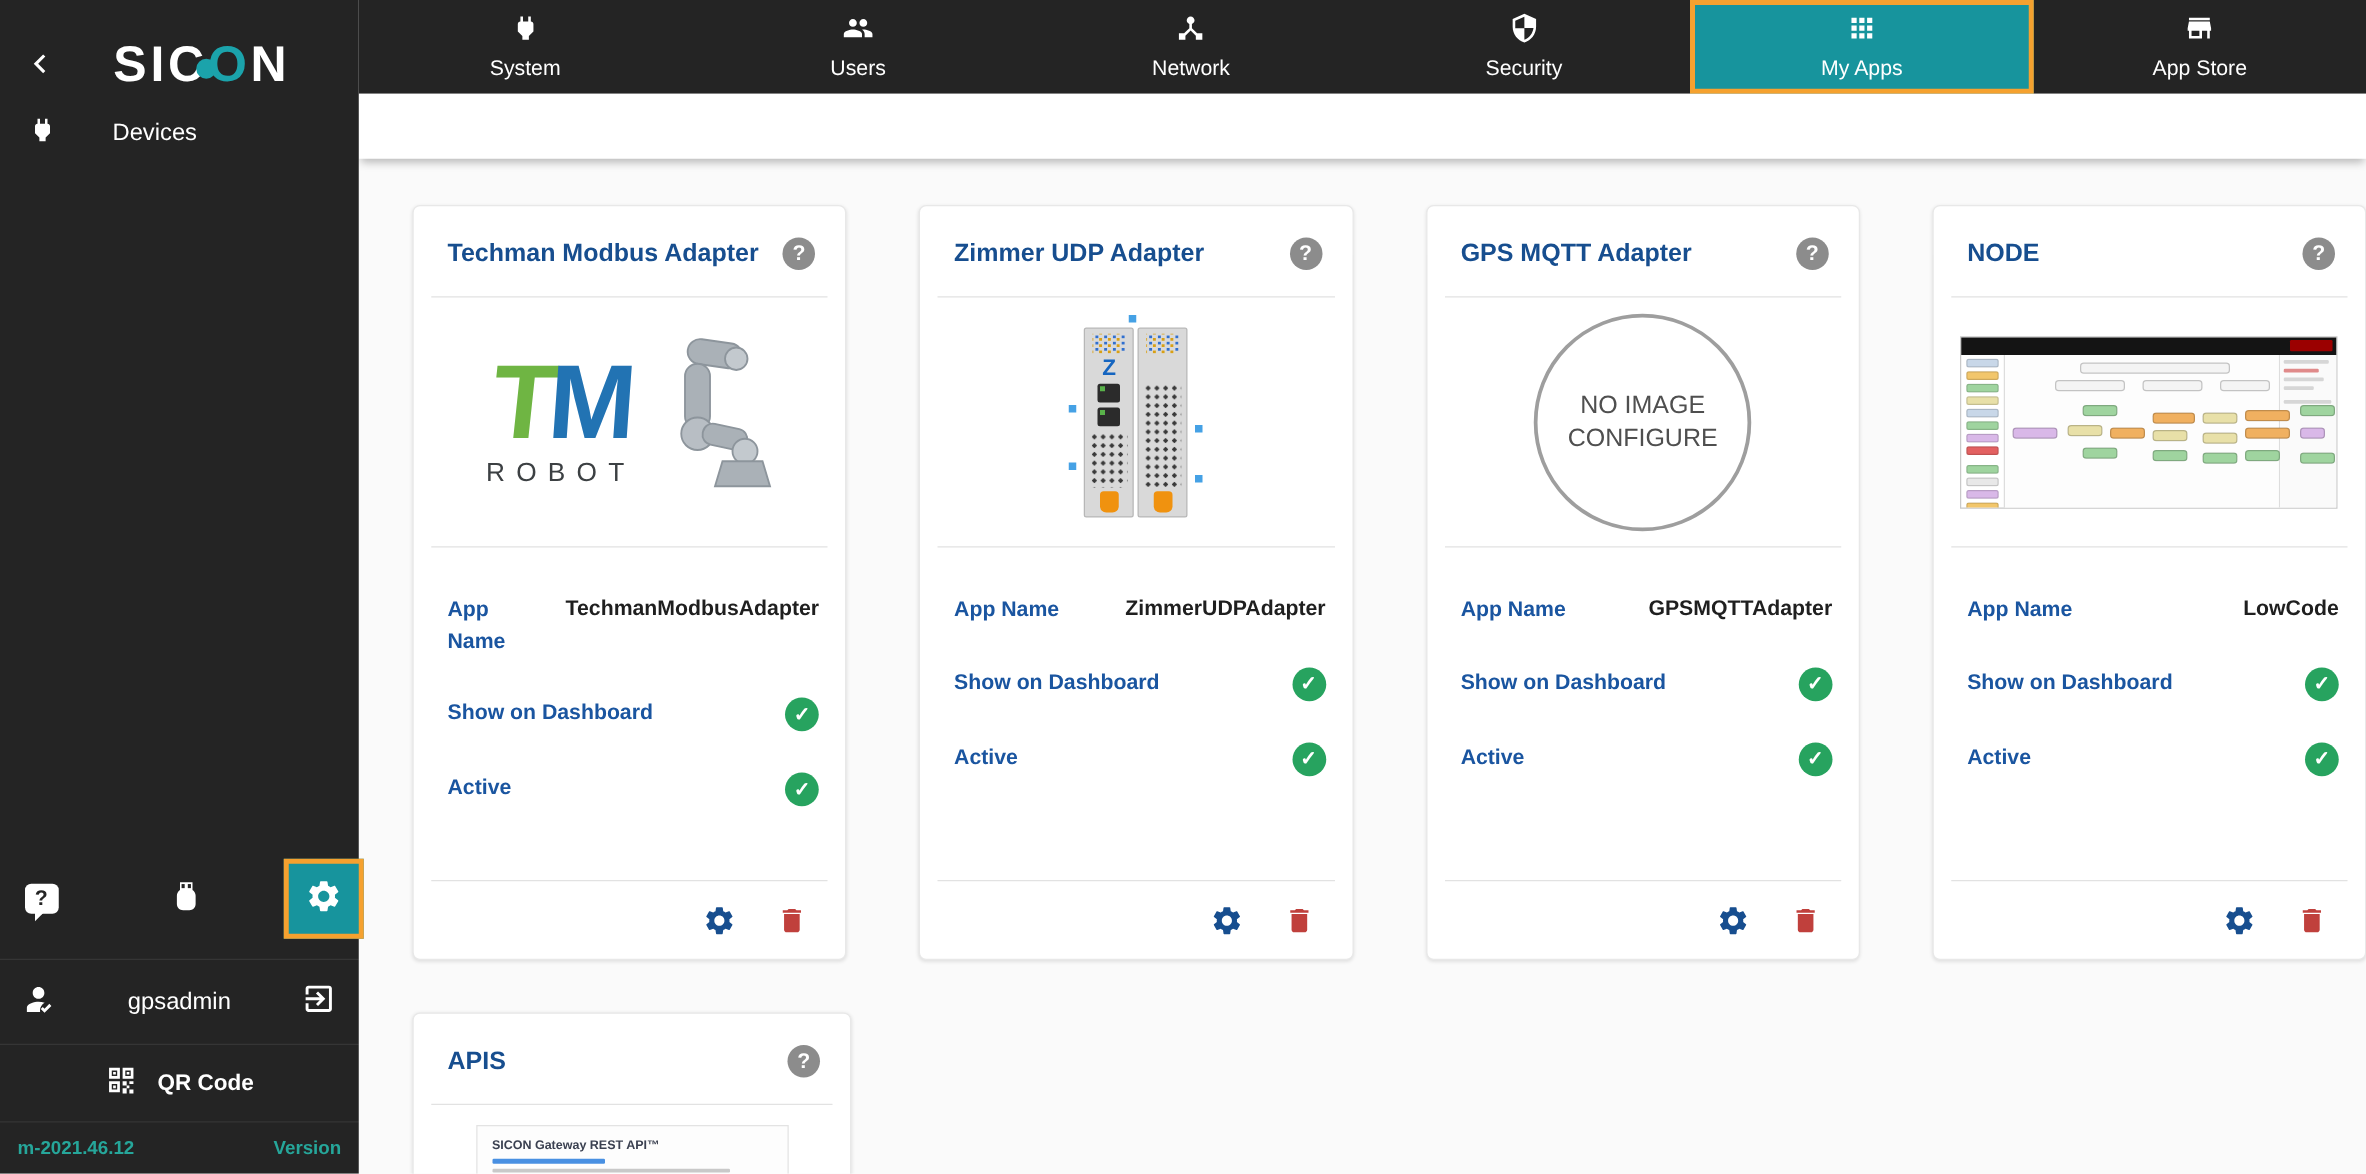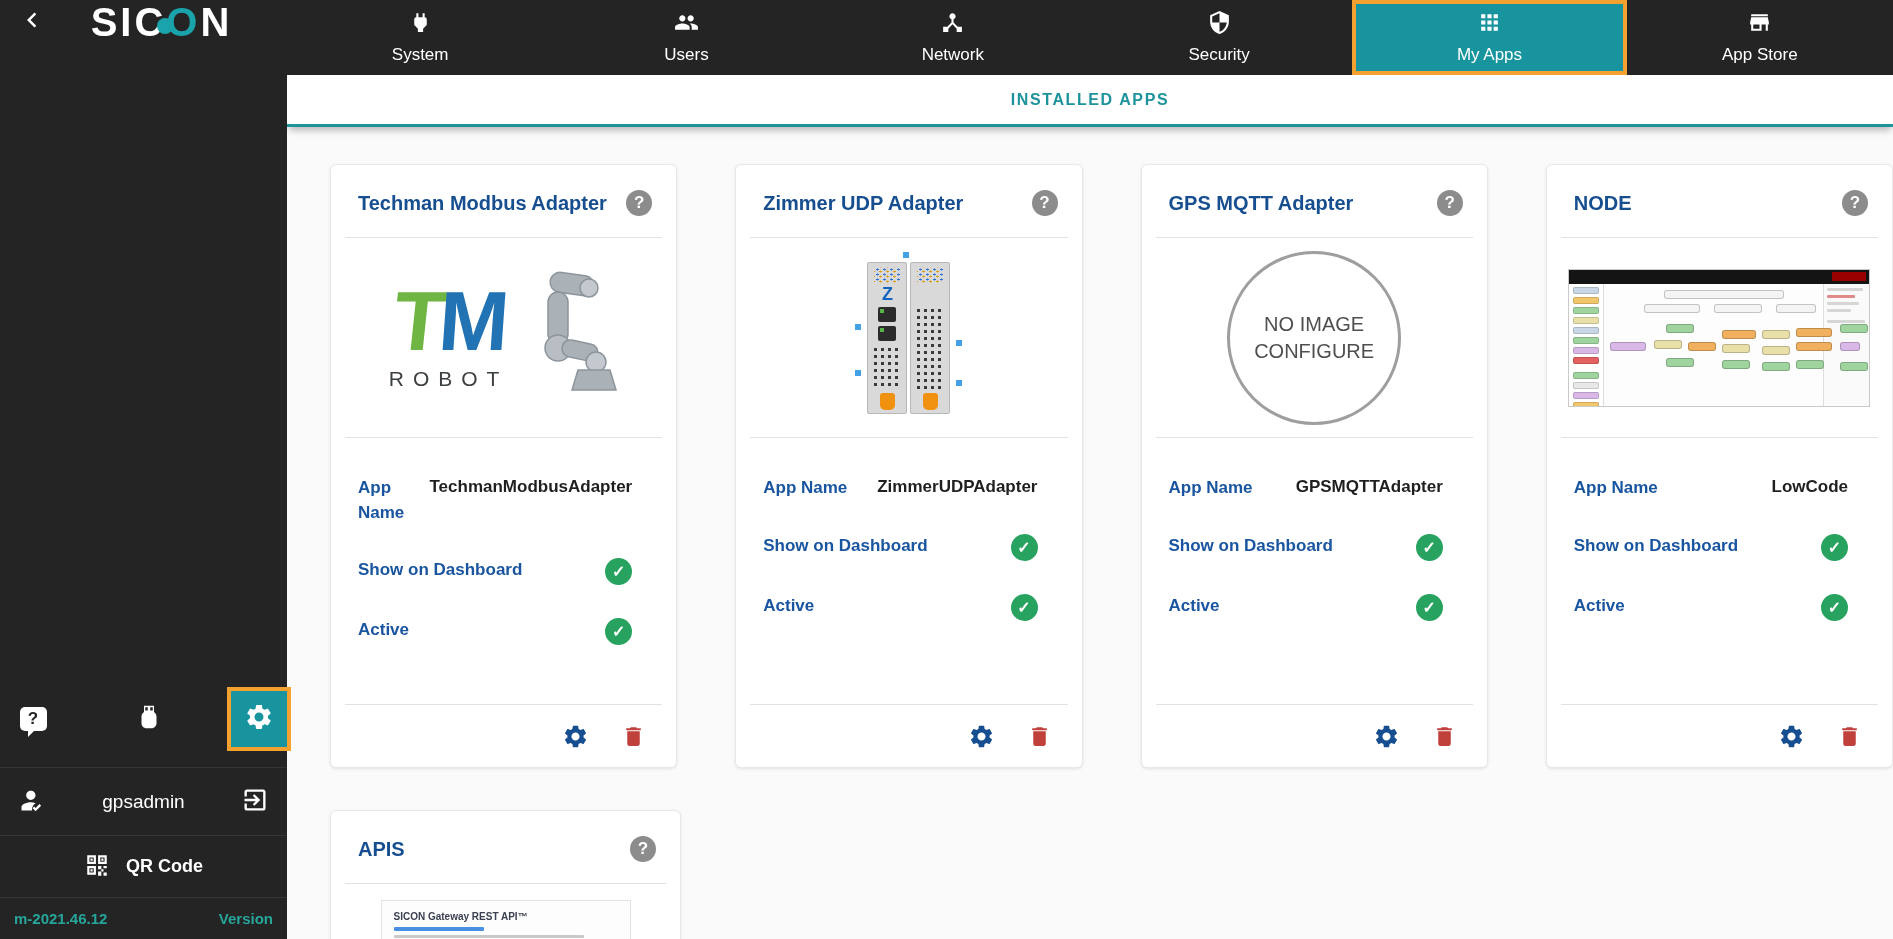--- a/index.html
+++ b/index.html
@@ -4,21 +4,21 @@
 <style>
   * { box-sizing: border-box; margin: 0; padding: 0; }
   html,body { width:1893px; height:939px; overflow:hidden; }
   body { font-family:"Liberation Sans", sans-serif; background:#fafafa; }
 
   .app { display:flex; width:1893px; height:939px; }
 
   
   .sidebar { width:287px; min-width:287px; background:#242424; color:#fff;
              display:flex; flex-direction:column; position:relative; z-index:5; }
-  .sidebar-header { height:75px; display:flex; align-items:flex-start; padding:0 18px 0 10px; }
+  .sidebar-header { height:75px; display:flex; align-items:flex-end; padding:0 18px 0 10px; }
   .back-btn { width:44px; height:44px; display:flex; align-items:center; justify-content:center; cursor:pointer; }
   .back-btn svg { width:30px; height:30px; fill:#fff; }
   .logo { flex:1; text-align:center; font-size:40px; font-weight:bold; letter-spacing:3px; color:#fff; position:relative; }
   .logo .lg-teal { color:#1BA3AB; }
   .logo .lg-dot { display:inline-block; width:16px; height:16px; background:#1BA3AB; border-radius:50%; margin:0 -7px 2px -9px; }
 
   .side-item { display:flex; align-items:center; height:64px; padding-left:22px; font-size:19px; cursor:pointer; }
   .side-item svg { width:24px; height:24px; fill:#fff; margin-right:44px; }
 
   .side-spacer { flex:1; }
@@ -77,21 +77,21 @@
   .card.partial { height:260px; }
 
   .card-header { display:flex; align-items:center; justify-content:space-between; padding:25px 24px 21px 27px; }
   .card-title { color:#174E8F; font-size:20px; font-weight:bold; }
   .help-icon { width:26px; height:26px; min-width:26px; border-radius:50%; background:#8C8C8C; color:#fff;
                display:flex; align-items:center; justify-content:center; font-size:17px; font-weight:bold; cursor:pointer; }
   .card-divider { height:1px; background:#e2e2e2; margin:0 14px; }
 
   .card-media { height:199px; display:flex; align-items:center; justify-content:center; gap:18px; }
 
-  .card-body { flex:1; padding:38px 44px 0 27px; }
+  .card-body { flex:1; padding:38px 21px 0 27px; }
   .crow { display:flex; align-items:flex-start; justify-content:space-between; margin-bottom:33px; }
   .clabel { color:#1A55A0; font-size:17px; font-weight:bold; line-height:1.45; }
   .clabel.wrap { max-width:66px; }
   .cvalue { color:#1f1f1f; font-size:17px; font-weight:bold; text-align:right; padding-top:1px; }
   .check { width:27px; height:27px; min-width:27px; border-radius:50%; background:#27A35F; color:#fff;
            display:flex; align-items:center; justify-content:center; font-size:16px; font-weight:bold; cursor:pointer; }
 
   .card-actions { height:62px; display:flex; align-items:center; justify-content:flex-end; gap:32px; padding-right:30px; }
   .action-btn { cursor:pointer; display:flex; }
   .action-btn.gear svg { width:27px; height:27px; fill:#174E8F; }
@@ -153,20 +153,28 @@
       <div class="back-btn">
         <span>
           <svg viewBox="0 0 24 24">
               <path d="M15.41 7.41L14 6l-6 6 6 6 1.41-1.41L10.83 12z"></path>
             </svg>
         </span>
       </div>
       <div class="logo"><span>SI</span><span>C</span><span class="lg-dot"></span><span class="lg-teal">O</span><span>N</span></div>
     </div>
 
+    <div class="side-item">
+      <span>
+        <svg viewBox="0 0 24 24">
+            <path d="M16.01 7L16 3h-2v4h-4V3H8v4h-.01C6.9 6.99 6 7.89 6 8.98v5.52L9.5 18v3h5v-3l3.5-3.5V8.98c0-1.09-.9-1.99-1.99-1.98z"></path>
+          </svg>
+      </span>
+      <span>Devices</span>
+    </div>
 
     <div class="side-spacer"></div>
 
     <div class="side-tools">
       <div class="tool-btn">
         <div class="help-bubble">
             <span>?</span>
           </div>
       </div>
       <div class="tool-btn usb-btn">
@@ -266,21 +274,20 @@
         <span>
           <svg viewBox="0 0 24 24">
               <path d="M20 4H4v2h16V4zm1 10v-2l-1-5H4l-1 5v2h1v6h10v-6h4v6h2v-6h1zm-9 4H6v-4h6v4z"></path>
             </svg>
         </span>
         <span>App Store</span>
       </div>
     </div>
 
     <div class="tabbar">
-      <div class="tab active">INSTALLED APPS</div>
     </div>
 
     <div class="content">
       <div class="cards-row">
 
         <div class="card">
           <div class="card-header">
             <span class="card-title">Techman Modbus Adapter</span>
             <span class="help-icon">
                 <span>?</span>

